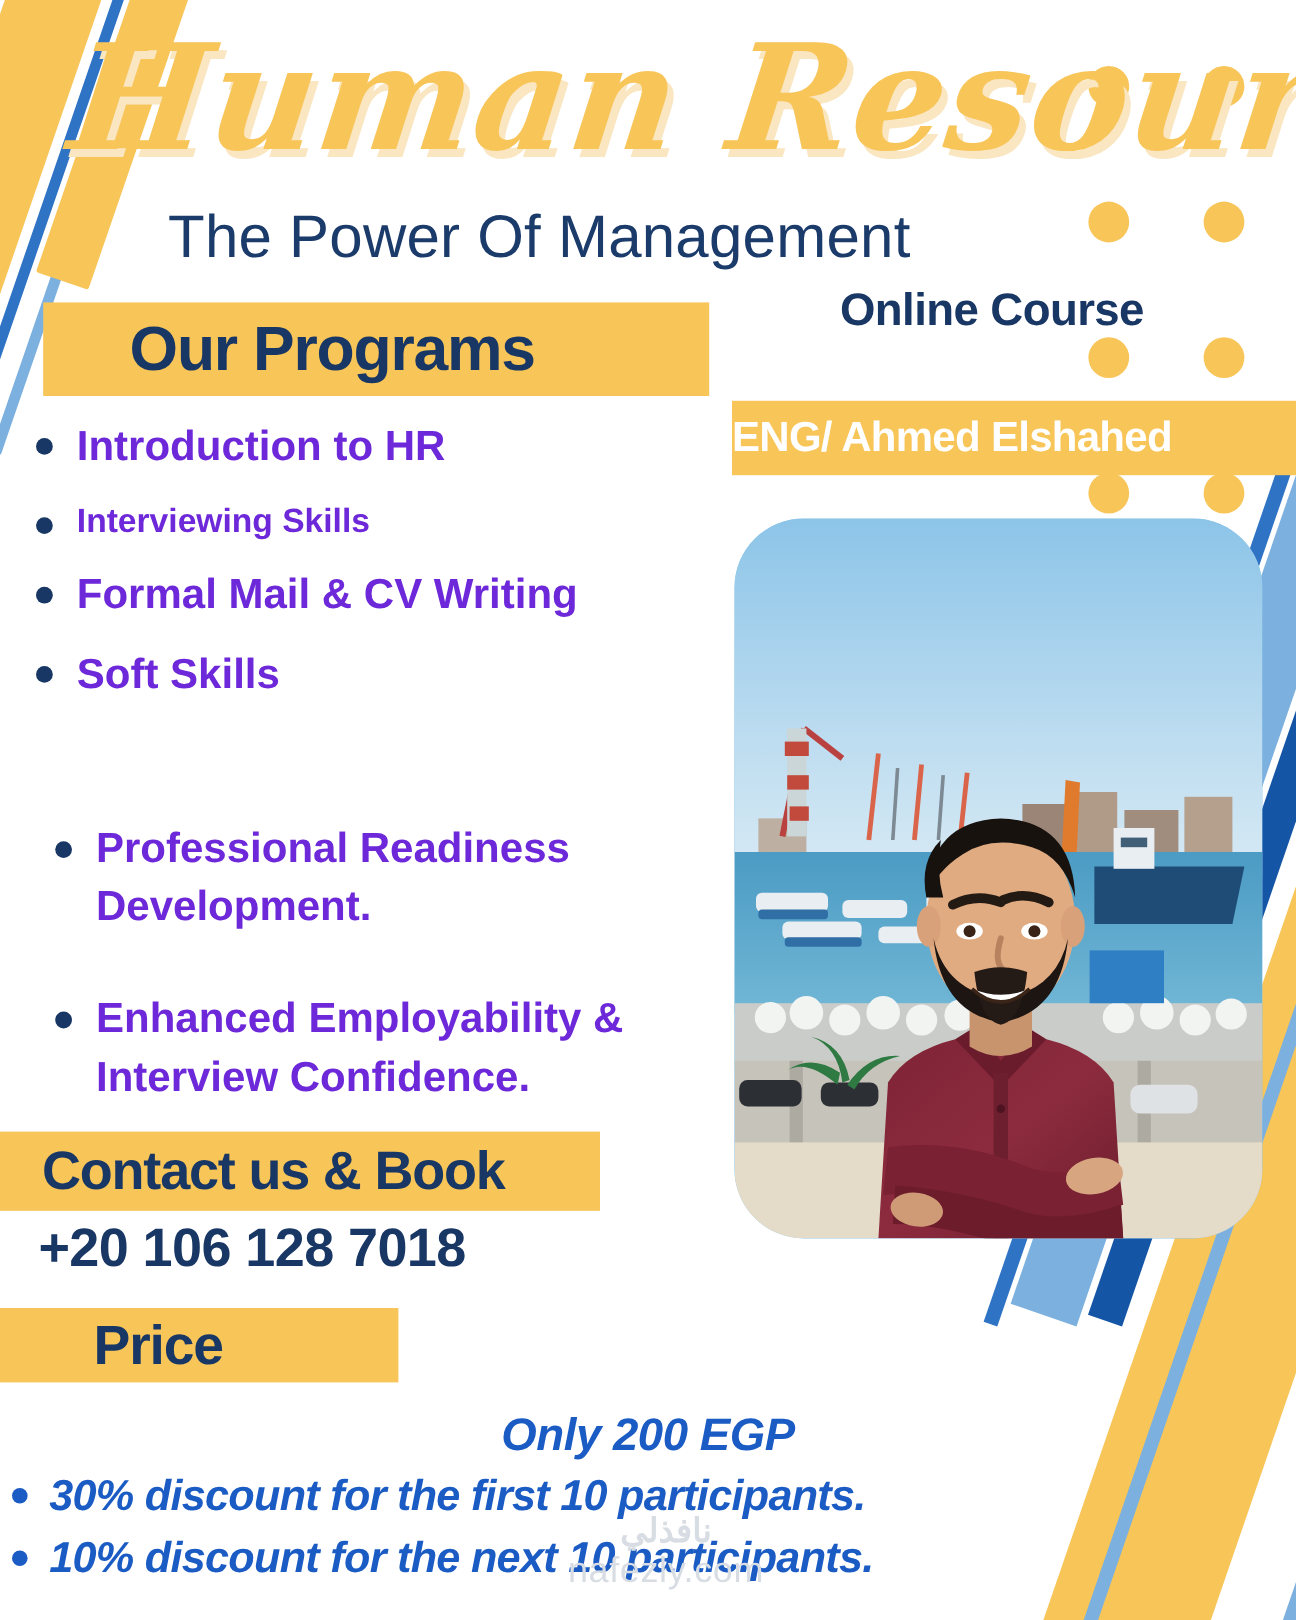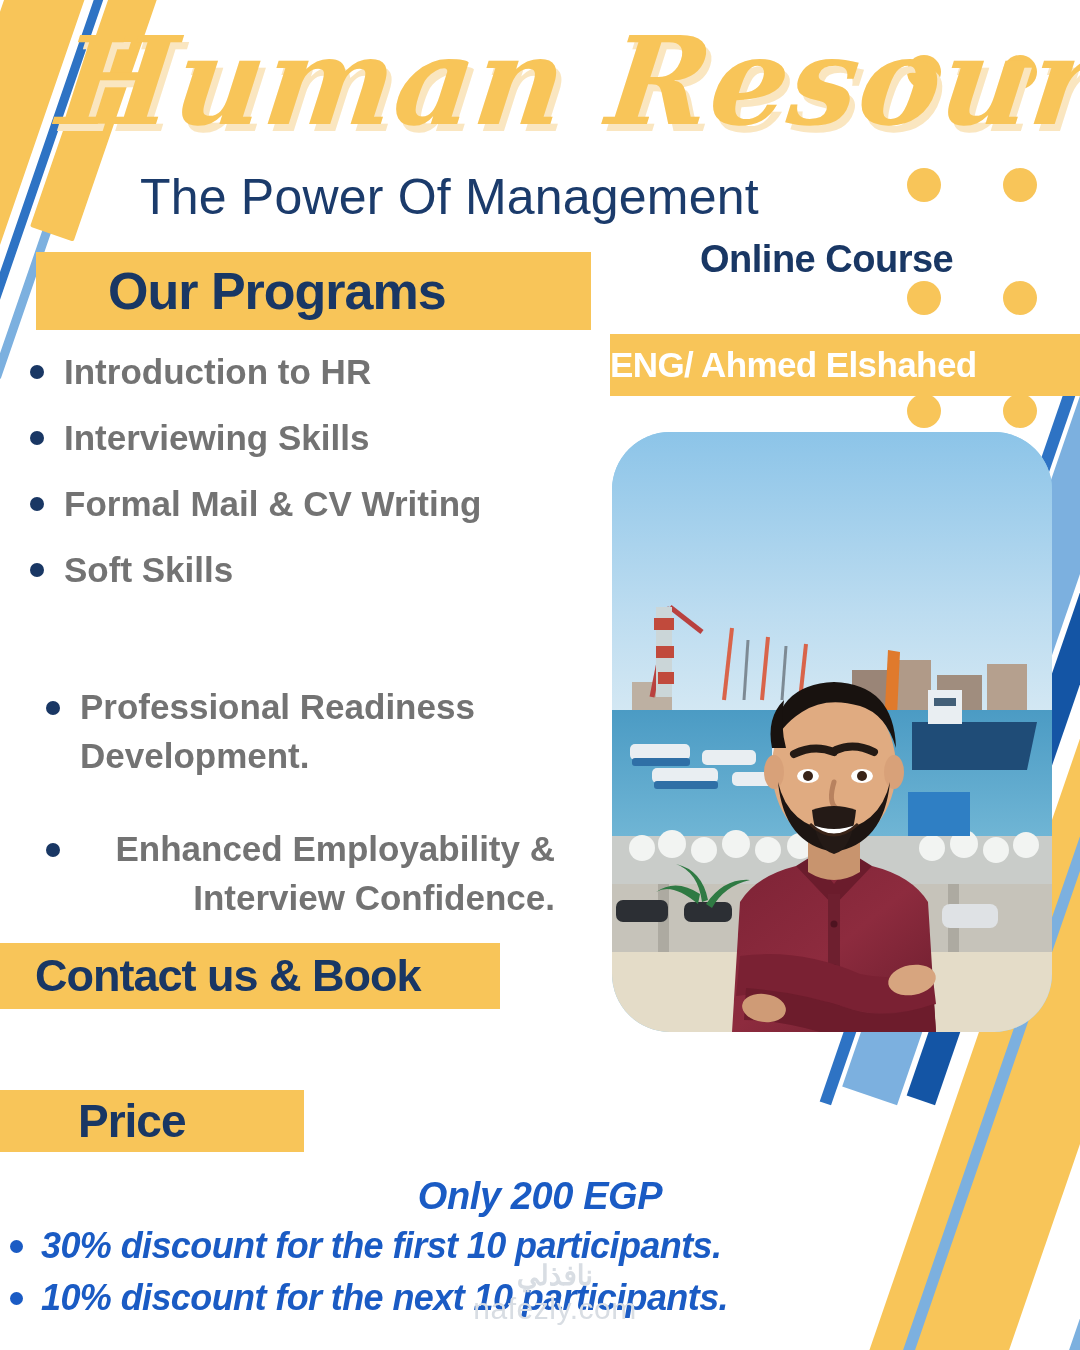--- a/index.html
+++ b/index.html
@@ -75,21 +75,21 @@
   .banner span {
     color:#193764;
     font-weight:bold;
     letter-spacing:-1px;
   }
 
   
   .blist { position:absolute; }
   .bitem {
     display:flex; align-items:flex-start;
-    color:#737373; font-weight:bold;
+    color:#6d28d9; font-weight:bold;
   }
   .bdot {
     flex:0 0 auto;
     border-radius:50%;
     background:#193764;
   }
 
   
   .online-course {
     position:absolute; left:700px; top:238px;
@@ -190,21 +190,21 @@
 
   <div class="banner" style="left:0px; top:252px; width:555px; height:78px;margin-left:36px;">
     <span style="font-size:52px; padding-left:72px;">Our Programs</span>
   </div>
 
   <div class="blist" style="left:22px; top:352px; width:560px;">
     <div class="bitem" style="font-size:35px; margin-bottom:26px;">
       <span class="bdot" style="width:14px;height:14px;margin:13px 20px 0 8px;"></span>
       <span>Introduction to HR</span>
     </div>
-    <div class="bitem" style="font-size:35px; margin-bottom:26px;">
+    <div class="bitem" style="font-size:28px; margin-bottom:26px;">
       <span class="bdot" style="width:14px;height:14px;margin:13px 20px 0 8px;"></span>
       <span>Interviewing Skills</span>
     </div>
     <div class="bitem" style="font-size:35px; margin-bottom:26px;">
       <span class="bdot" style="width:14px;height:14px;margin:13px 20px 0 8px;"></span>
       <span>Formal Mail &amp; CV Writing</span>
     </div>
     <div class="bitem" style="font-size:35px;">
       <span class="bdot" style="width:14px;height:14px;margin:13px 20px 0 8px;"></span>
       <span>Soft Skills</span>
@@ -212,30 +212,31 @@
   </div>
 
 
   <div class="blist" style="left:38px; top:682px; width:540px;">
     <div class="bitem" style="font-size:35px; line-height:49px; margin-bottom:44px;">
       <span class="bdot" style="width:14px;height:14px;margin:19px 20px 0 8px;"></span>
       <span style="max-width:465px;">Professional Readiness Development.</span>
     </div>
     <div class="bitem" style="font-size:35px; line-height:49px;">
       <span class="bdot" style="width:14px;height:14px;margin:19px 20px 0 8px;"></span>
-      <span style="max-width:475px;text-align:right;">Enhanced Employability &amp; Interview Confidence.</span>
+      <span style="max-width:475px;">Enhanced Employability &amp; Interview Confidence.</span>
     </div>
   </div>
 
   <div class="banner" style="left:0px; top:943px; width:500px; height:66px;">
     <span style="font-size:45px; padding-left:35px;">Contact us &amp; Book</span>
   </div>
 
-
-  <div class="banner" style="left:0px; top:1090px; width:304px; height:62px;">
+  <div style="position:absolute; left:32px; top:1014px; font-size:45px; font-weight:bold; color:#193764; letter-spacing:-0.5px; white-space:nowrap;">+20 106 128 7018</div>
+
+  <div class="banner" style="left:0px; top:1090px; width:332px; height:62px;">
     <span style="font-size:46px; padding-left:78px;">Price</span>
   </div>
 
   <div class="online-course">Online Course</div>
 
   <div class="instructor-banner">
     <span>ENG/ Ahmed Elshahed</span>
   </div>
 
   <div class="photo">

